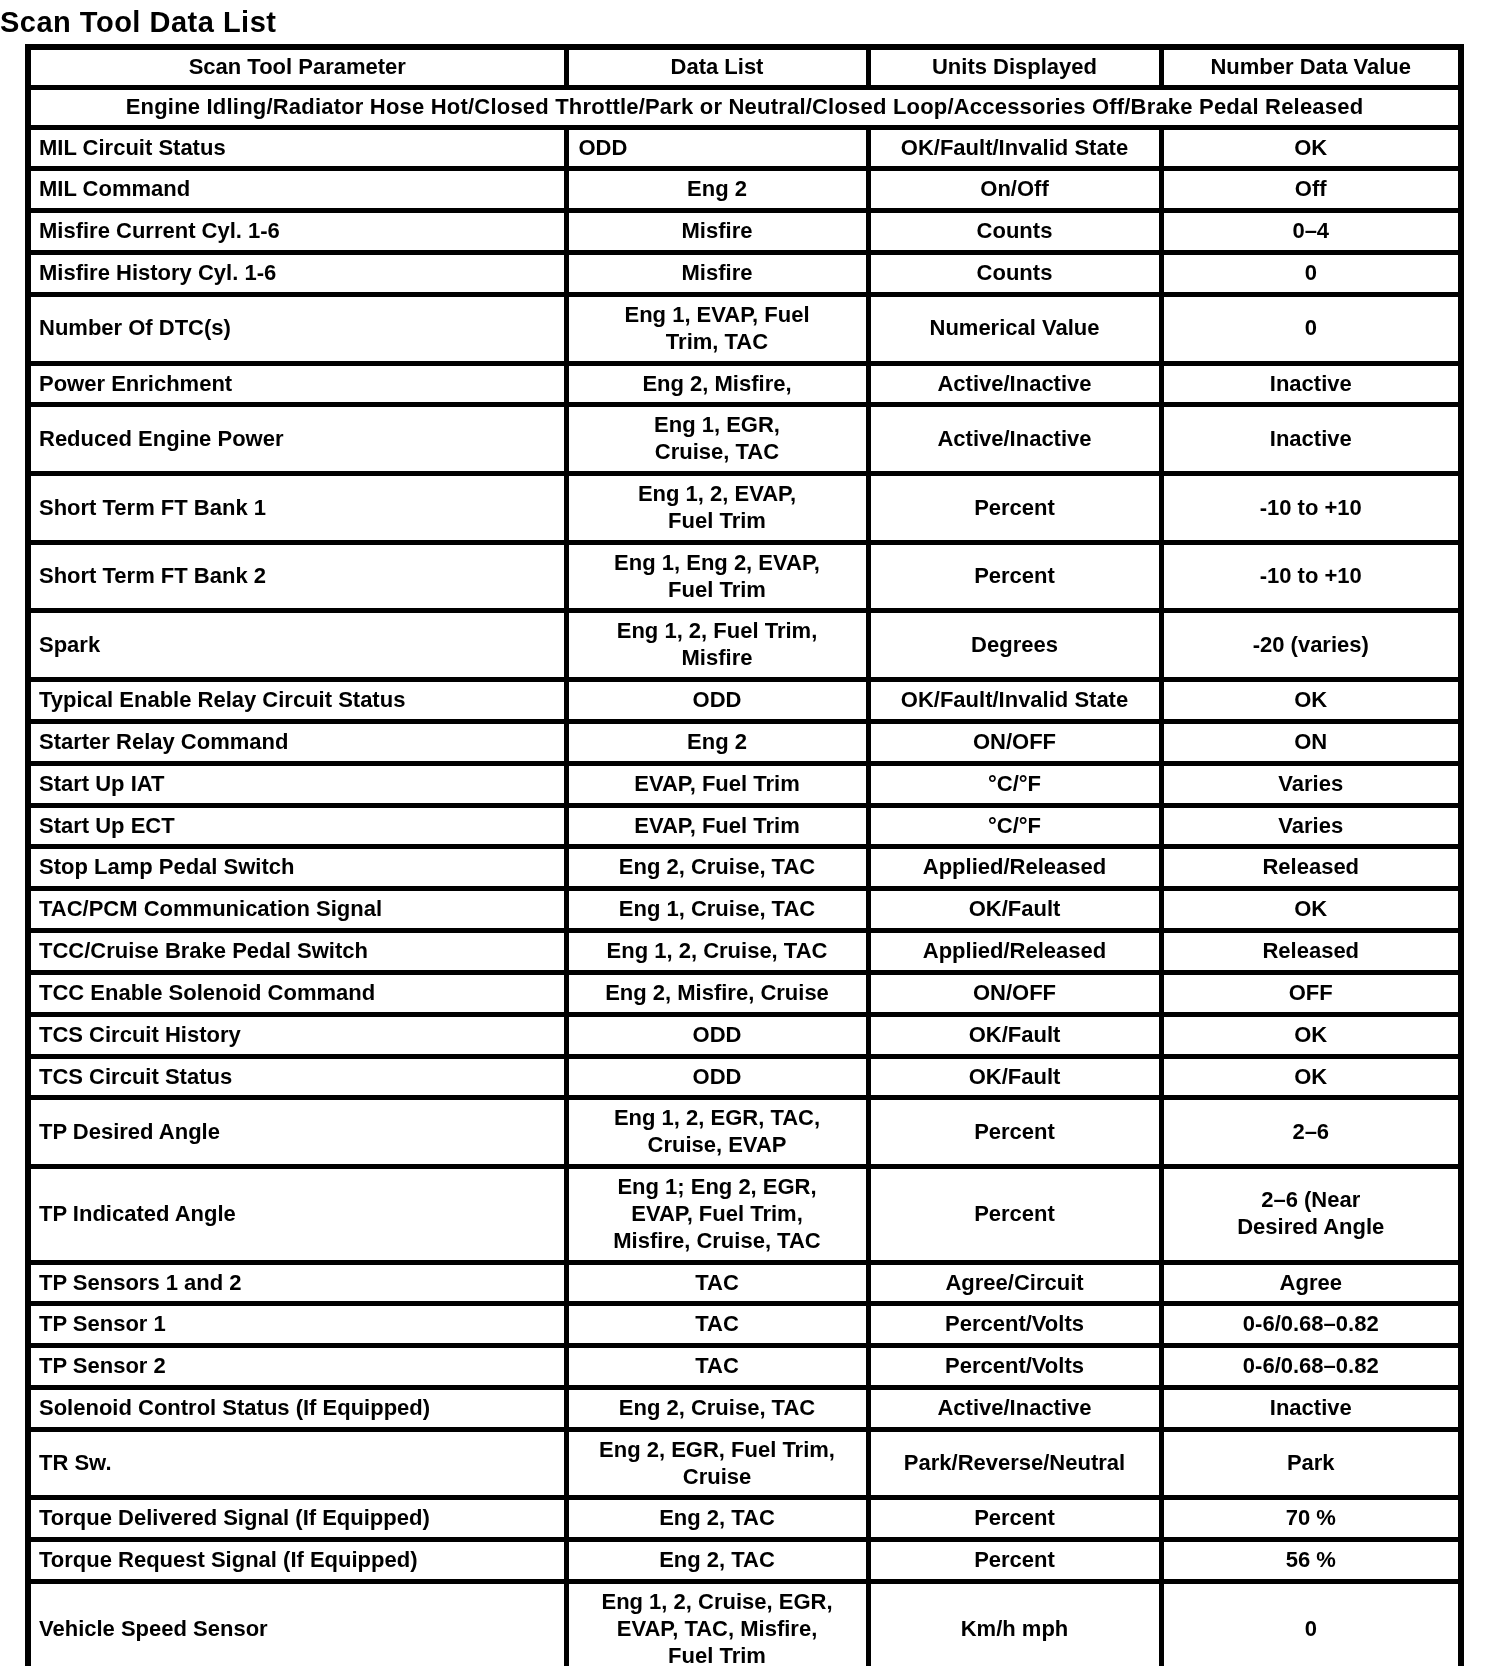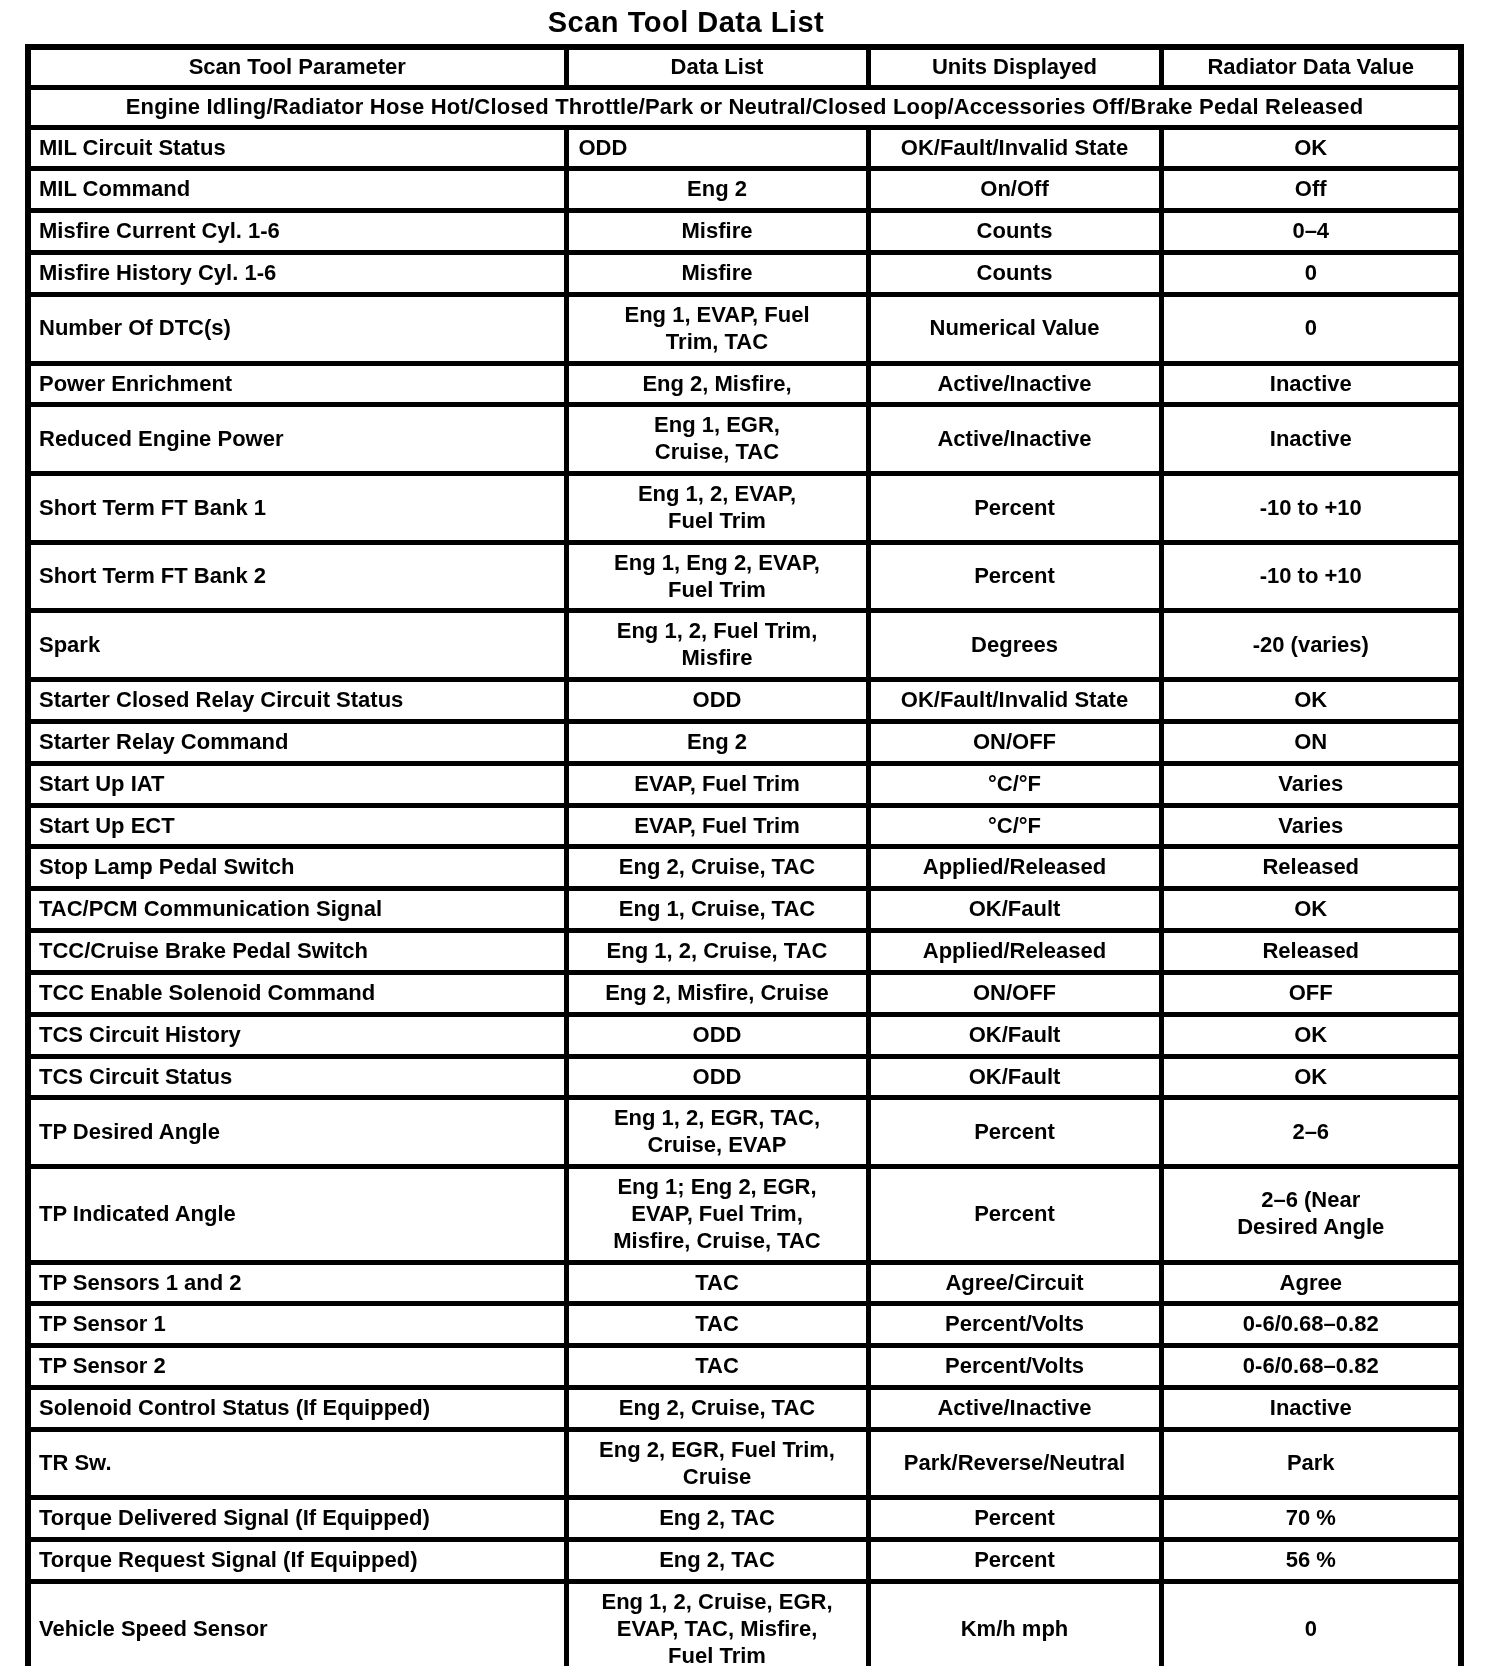--- a/index.html
+++ b/index.html
@@ -17,21 +17,21 @@
     width: 1504px;
     height: 1666px;
     background: #ffffff;
     overflow: hidden;
   }
   .page-title {
     position: absolute;
     top: 6px;
     left: 0;
     width: 1372px;            
-    text-align: center;
+    text-align: left;
     font-size: 29px;
     font-weight: 700;
     letter-spacing: 0.5px;
   }
   table.scan-table {
     position: absolute;
     top: 44px;
     left: 25px;
     width: 1433px;
     border-collapse: collapse;
@@ -96,21 +96,21 @@
       <col style="width:538px">
       <col style="width:302px">
       <col style="width:293px">
       <col style="width:300px">
     </colgroup>
     <thead>
       <tr>
         <th class="col-header">Scan Tool Parameter</th>
         <th class="col-header">Data List</th>
         <th class="col-header">Units Displayed</th>
-        <th class="col-header">Radiator Data Value</th>
+        <th class="col-header">Number Data Value</th>
       </tr>
       <tr>
         <td class="banner-cell" colspan="4">Engine Idling/Radiator Hose Hot/Closed Throttle/Park or Neutral/Closed Loop/Accessories Off/Brake Pedal Released</td>
       </tr>
     </thead>
     <tbody>
 
         <tr class="data-row">
           <td class="param-cell">MIL Circuit Status</td>
           <td class="datalist-cell align-left">ODD</td>
@@ -180,21 +180,21 @@
 
         <tr class="data-row">
           <td class="param-cell">Spark</td>
           <td class="datalist-cell">Eng 1, 2, Fuel Trim,
 Misfire</td>
           <td class="units-cell">Degrees</td>
           <td class="value-cell">-20 (varies)</td>
         </tr>
 
         <tr class="data-row">
-          <td class="param-cell">Starter Closed Relay Circuit Status</td>
+          <td class="param-cell">Typical Enable Relay Circuit Status</td>
           <td class="datalist-cell">ODD</td>
           <td class="units-cell">OK/Fault/Invalid State</td>
           <td class="value-cell">OK</td>
         </tr>
 
         <tr class="data-row">
           <td class="param-cell">Starter Relay Command</td>
           <td class="datalist-cell">Eng 2</td>
           <td class="units-cell">ON/OFF</td>
           <td class="value-cell">ON</td>

